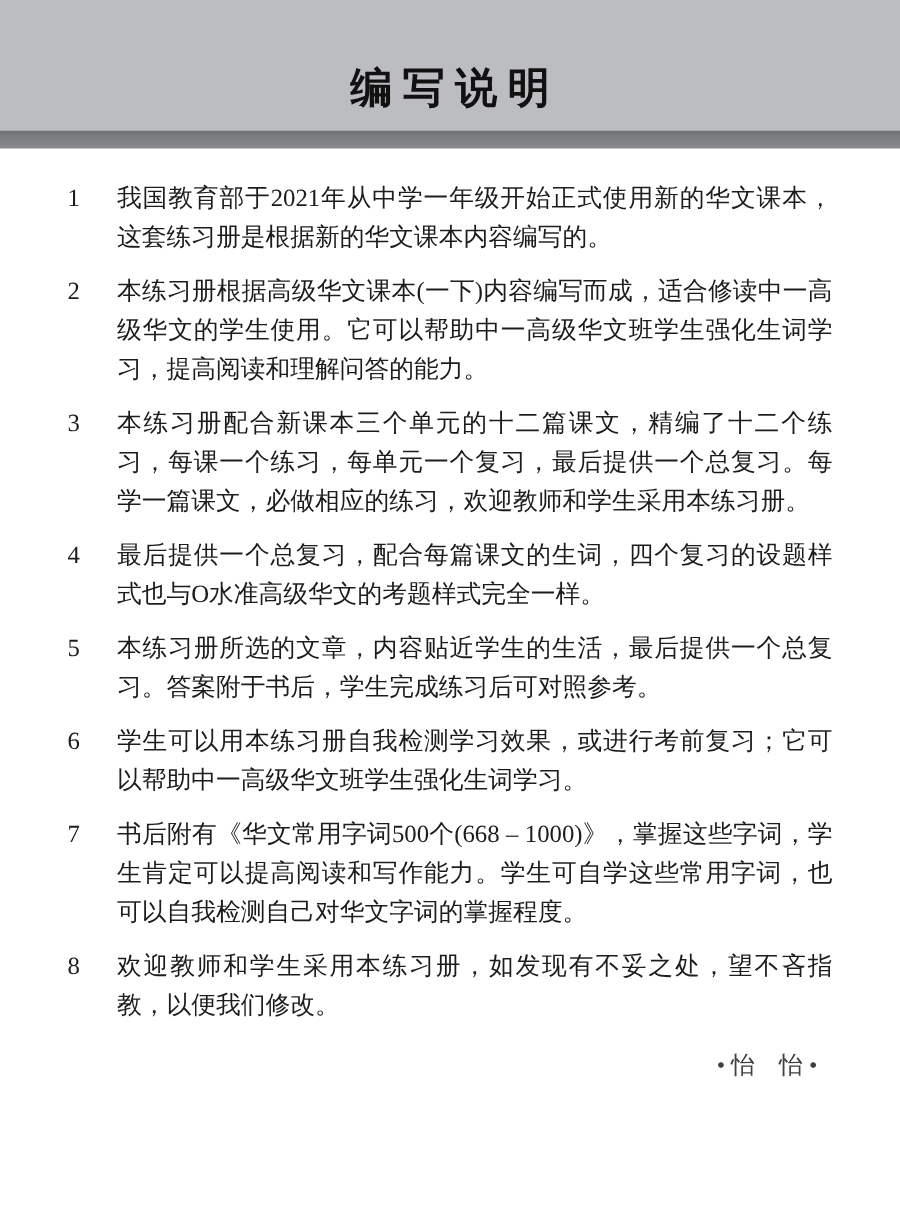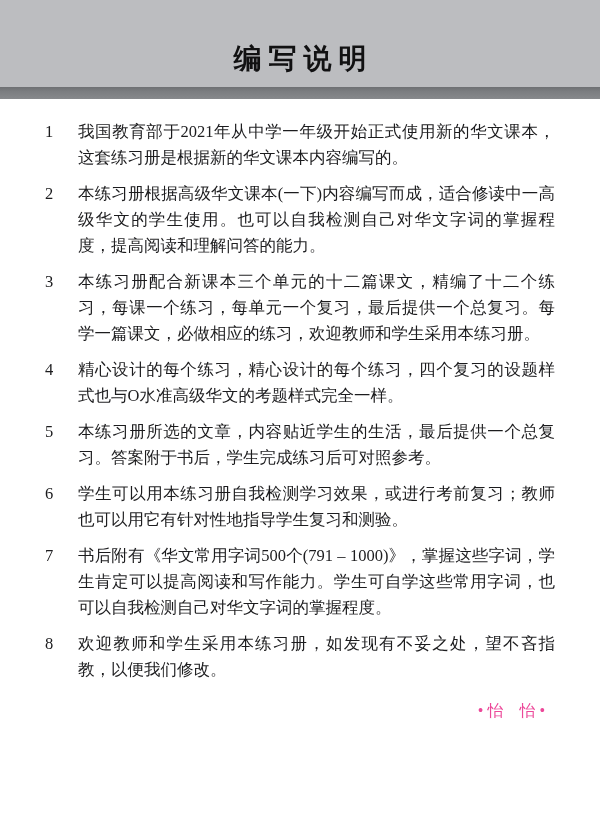--- a/index.html
+++ b/index.html
@@ -56,21 +56,21 @@
     font-family: Liberation Serif, serif;
   }
 
   .signature {
     margin-top: 16px;
     padding-right: 10px;
     text-align: right;
     font-size: 16px;
     line-height: 24px;
     white-space: pre;
-    color: #ec4899;
+    color: #404040;
   }
 </style>
 </head>
 <body>
 
 <div class="page">
 
   <div class="banner">
     <div class="banner-title">编写说明</div>
   </div>
@@ -78,46 +78,46 @@
 
   <div class="content">
 
     <div class="note-item">
       <span class="note-num">1</span>
       <span class="note-text">我国教育部于2021年从中学一年级开始正式使用新的华文课本，这套练习册是根据新的华文课本内容编写的。</span>
     </div>
 
     <div class="note-item">
       <span class="note-num">2</span>
-      <span class="note-text">本练习册根据高级华文课本(一下)内容编写而成，适合修读中一高级华文的学生使用。也可以自我检测自己对华文字词的掌握程度，提高阅读和理解问答的能力。</span>
+      <span class="note-text">本练习册根据高级华文课本(一下)内容编写而成，适合修读中一高级华文的学生使用。它可以帮助中一高级华文班学生强化生词学习，提高阅读和理解问答的能力。</span>
     </div>
 
     <div class="note-item">
       <span class="note-num">3</span>
       <span class="note-text">本练习册配合新课本三个单元的十二篇课文，精编了十二个练习，每课一个练习，每单元一个复习，最后提供一个总复习。每学一篇课文，必做相应的练习，欢迎教师和学生采用本练习册。</span>
     </div>
 
     <div class="note-item">
       <span class="note-num">4</span>
-      <span class="note-text">精心设计的每个练习，精心设计的每个练习，四个复习的设题样式也与O水准高级华文的考题样式完全一样。</span>
+      <span class="note-text">最后提供一个总复习，配合每篇课文的生词，四个复习的设题样式也与O水准高级华文的考题样式完全一样。</span>
     </div>
 
     <div class="note-item">
       <span class="note-num">5</span>
       <span class="note-text">本练习册所选的文章，内容贴近学生的生活，最后提供一个总复习。答案附于书后，学生完成练习后可对照参考。</span>
     </div>
 
     <div class="note-item">
       <span class="note-num">6</span>
-      <span class="note-text">学生可以用本练习册自我检测学习效果，或进行考前复习；教师也可以用它有针对性地指导学生复习和测验。</span>
+      <span class="note-text">学生可以用本练习册自我检测学习效果，或进行考前复习；它可以帮助中一高级华文班学生强化生词学习。</span>
     </div>
 
     <div class="note-item">
       <span class="note-num">7</span>
-      <span class="note-text">书后附有《华文常用字词500个(791 – 1000)》，掌握这些字词，学生肯定可以提高阅读和写作能力。学生可自学这些常用字词，也可以自我检测自己对华文字词的掌握程度。</span>
+      <span class="note-text">书后附有《华文常用字词500个(668 – 1000)》，掌握这些字词，学生肯定可以提高阅读和写作能力。学生可自学这些常用字词，也可以自我检测自己对华文字词的掌握程度。</span>
     </div>
 
     <div class="note-item">
       <span class="note-num">8</span>
       <span class="note-text">欢迎教师和学生采用本练习册，如发现有不妥之处，望不吝指教，以便我们修改。</span>
     </div>
 
     <div class="signature">• 怡　怡 •</div>
 
   </div>

